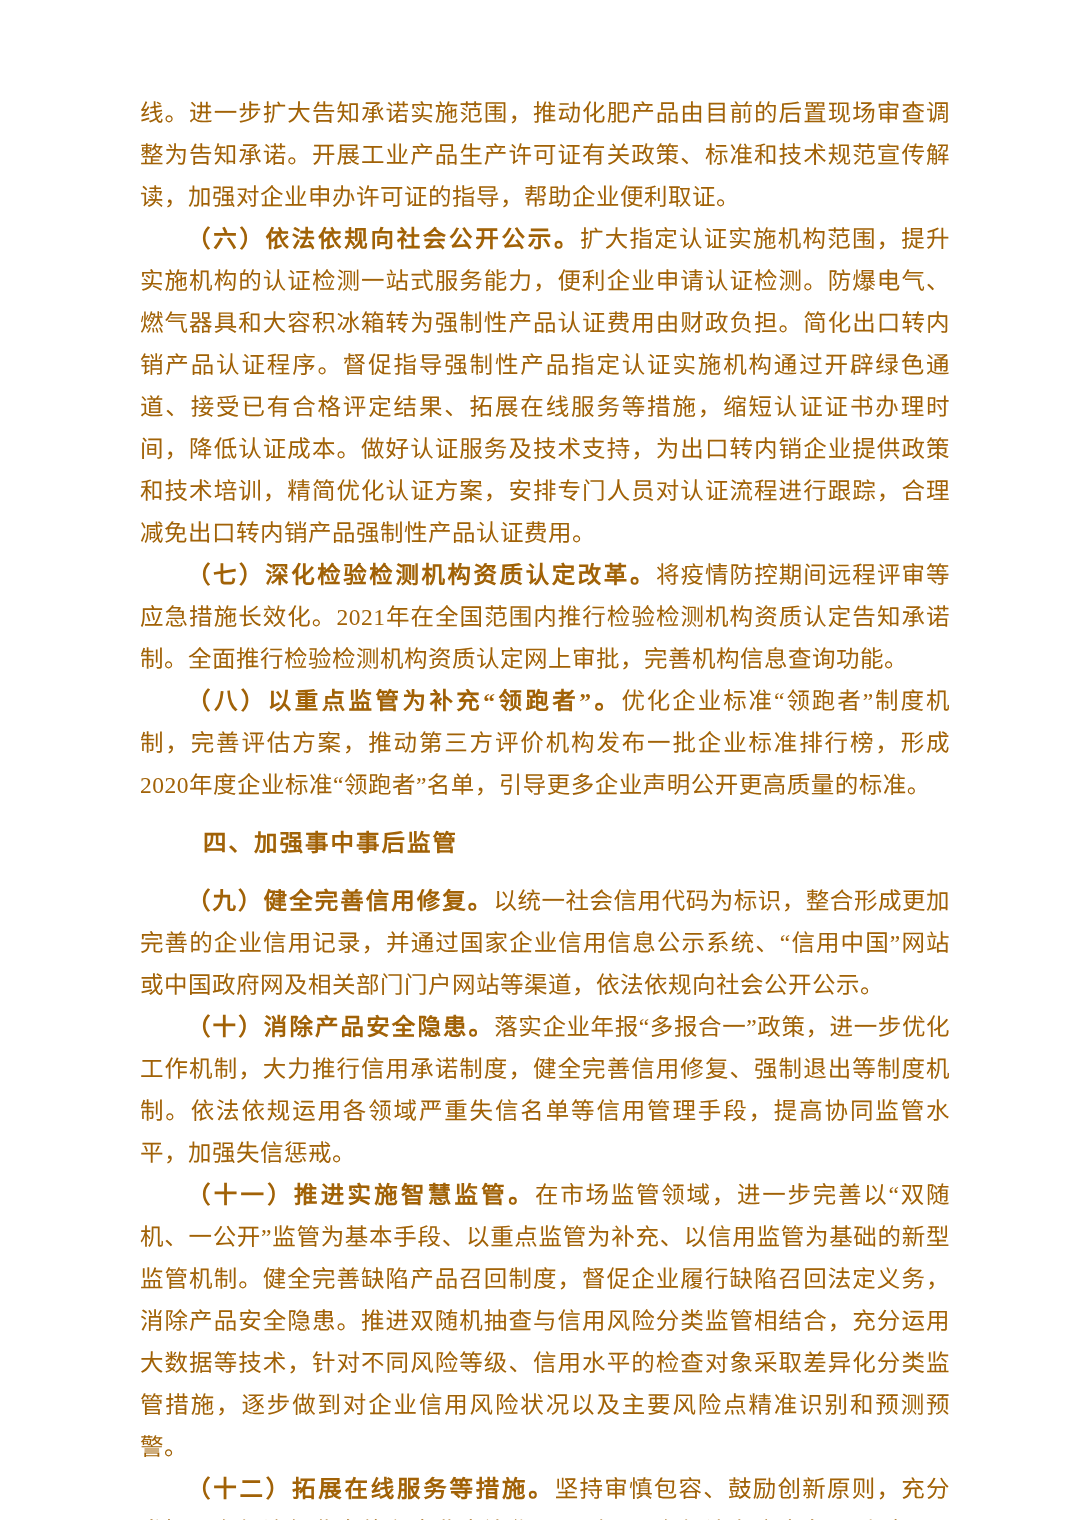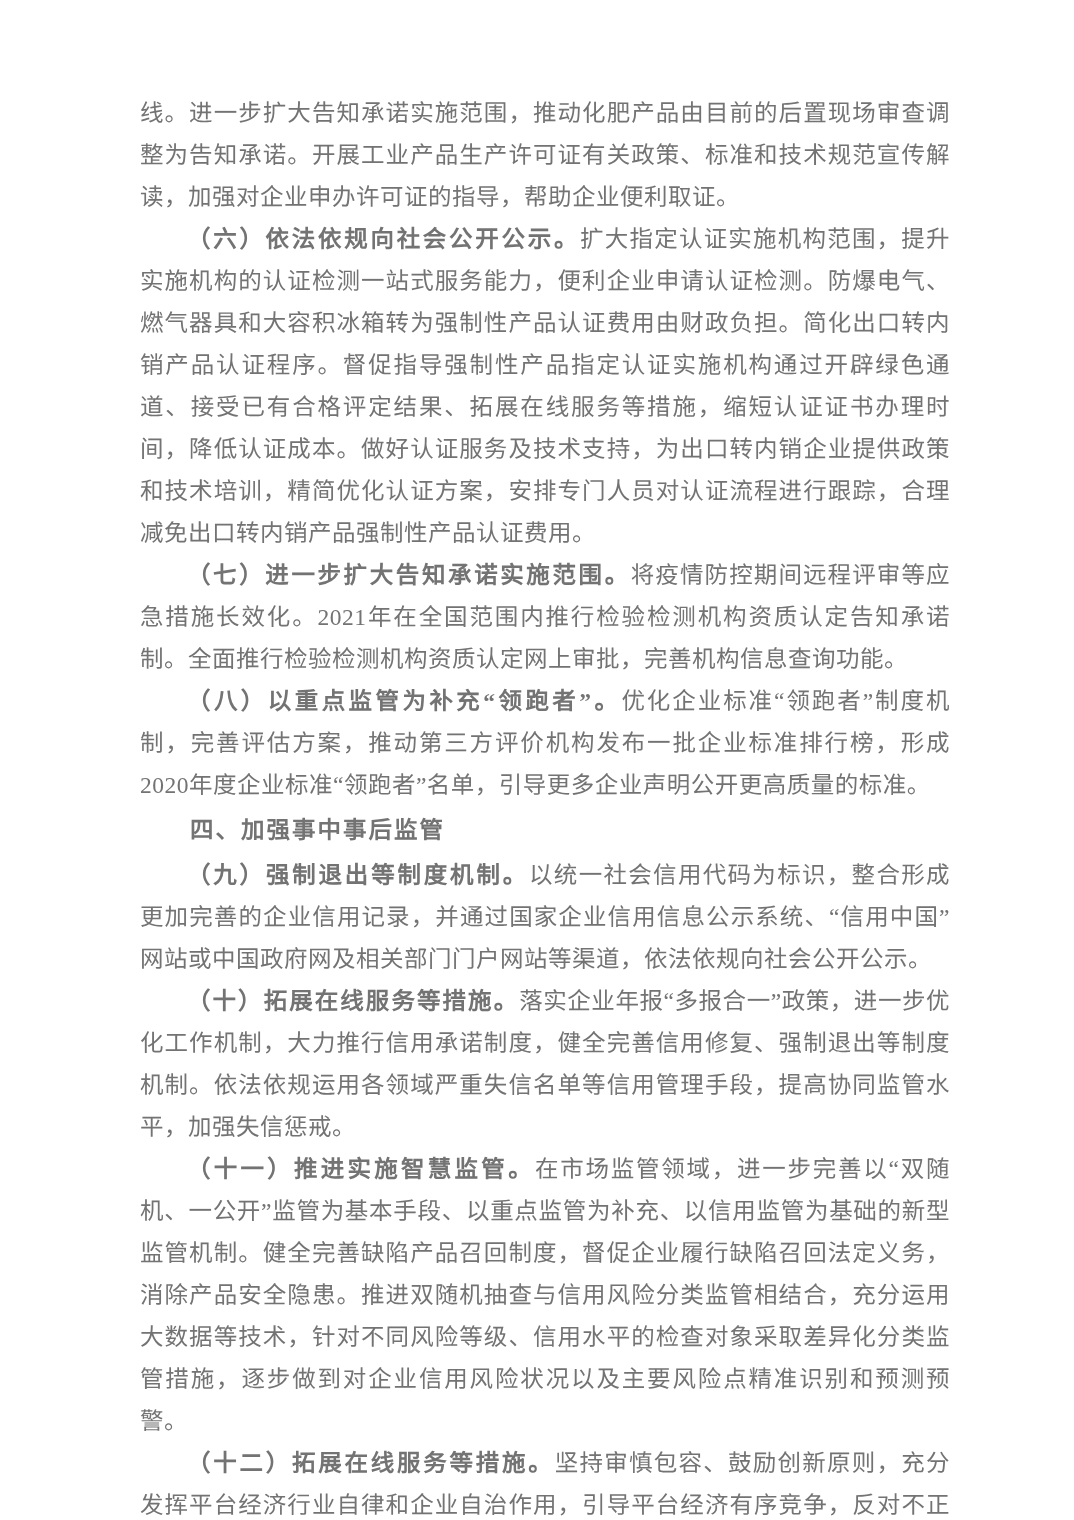--- a/index.html
+++ b/index.html
@@ -8,21 +8,21 @@
     background: #ffffff;
   }
   .page {
     position: relative;
     width: 1074px;
     height: 1520px;
     background: #ffffff;
     box-sizing: border-box;
     padding: 92px 56px 0 140px;
     font-family: "Liberation Serif", "DejaVu Serif", serif;
-    color: #737373;
+    color: #a16207;
     overflow: hidden;
   }
   .doc-body {
     width: 810px;
   }
   p.para {
     margin: 0;
     font-size: 23.5px;
     line-height: 42px;
     text-align: justify;
@@ -33,46 +33,46 @@
     text-indent: 2em;
   }
   p.para.cont {
     text-indent: 0;
   }
   .lead {
     font-weight: bold;
     letter-spacing: 2px;
   }
   p.heading {
-    margin: 3px;
+    margin: 16px;
     font-size: 23.5px;
     line-height: 42px;
     font-weight: bold;
     text-indent: 2em;
     letter-spacing: 2px;
   }
 </style>
 </head>
 <body>
 
 <div class="page">
   <div class="doc-body">
 
     <p class="para cont">线。进一步扩大告知承诺实施范围，推动化肥产品由目前的后置现场审查调整为告知承诺。开展工业产品生产许可证有关政策、标准和技术规范宣传解读，加强对企业申办许可证的指导，帮助企业便利取证。</p>
 
     <p class="para indent"><b class="lead">（六）依法依规向社会公开公示。</b><span>扩大指定认证实施机构范围，提升实施机构的认证检测一站式服务能力，便利企业申请认证检测。防爆电气、燃气器具和大容积冰箱转为强制性产品认证费用由财政负担。简化出口转内销产品认证程序。督促指导强制性产品指定认证实施机构通过开辟绿色通道、接受已有合格评定结果、拓展在线服务等措施，缩短认证证书办理时间，降低认证成本。做好认证服务及技术支持，为出口转内销企业提供政策和技术培训，精简优化认证方案，安排专门人员对认证流程进行跟踪，合理减免出口转内销产品强制性产品认证费用。</span></p>
 
-    <p class="para indent"><b class="lead">（七）进一步扩大告知承诺实施范围。</b><span>将疫情防控期间远程评审等应急措施长效化。2021年在全国范围内推行检验检测机构资质认定告知承诺制。全面推行检验检测机构资质认定网上审批，完善机构信息查询功能。</span></p>
+    <p class="para indent"><b class="lead">（七）深化检验检测机构资质认定改革。</b><span>将疫情防控期间远程评审等应急措施长效化。2021年在全国范围内推行检验检测机构资质认定告知承诺制。全面推行检验检测机构资质认定网上审批，完善机构信息查询功能。</span></p>
 
     <p class="para indent"><b class="lead">（八）以重点监管为补充“领跑者”。</b><span>优化企业标准“领跑者”制度机制，完善评估方案，推动第三方评价机构发布一批企业标准排行榜，形成2020年度企业标准“领跑者”名单，引导更多企业声明公开更高质量的标准。</span></p>
 
     <p class="heading">四、加强事中事后监管</p>
 
-    <p class="para indent"><b class="lead">（九）强制退出等制度机制。</b><span>以统一社会信用代码为标识，整合形成更加完善的企业信用记录，并通过国家企业信用信息公示系统、“信用中国”网站或中国政府网及相关部门门户网站等渠道，依法依规向社会公开公示。</span></p>
+    <p class="para indent"><b class="lead">（九）健全完善信用修复。</b><span>以统一社会信用代码为标识，整合形成更加完善的企业信用记录，并通过国家企业信用信息公示系统、“信用中国”网站或中国政府网及相关部门门户网站等渠道，依法依规向社会公开公示。</span></p>
 
-    <p class="para indent"><b class="lead">（十）拓展在线服务等措施。</b><span>落实企业年报“多报合一”政策，进一步优化工作机制，大力推行信用承诺制度，健全完善信用修复、强制退出等制度机制。依法依规运用各领域严重失信名单等信用管理手段，提高协同监管水平，加强失信惩戒。</span></p>
+    <p class="para indent"><b class="lead">（十）消除产品安全隐患。</b><span>落实企业年报“多报合一”政策，进一步优化工作机制，大力推行信用承诺制度，健全完善信用修复、强制退出等制度机制。依法依规运用各领域严重失信名单等信用管理手段，提高协同监管水平，加强失信惩戒。</span></p>
 
     <p class="para indent"><b class="lead">（十一）推进实施智慧监管。</b><span>在市场监管领域，进一步完善以“双随机、一公开”监管为基本手段、以重点监管为补充、以信用监管为基础的新型监管机制。健全完善缺陷产品召回制度，督促企业履行缺陷召回法定义务，消除产品安全隐患。推进双随机抽查与信用风险分类监管相结合，充分运用大数据等技术，针对不同风险等级、信用水平的检查对象采取差异化分类监管措施，逐步做到对企业信用风险状况以及主要风险点精准识别和预测预警。</span></p>
 
     <p class="para indent"><b class="lead">（十二）拓展在线服务等措施。</b><span>坚持审慎包容、鼓励创新原则，充分发挥平台经济行业自律和企业自治作用，引导平台经济有序竞争，反对不正当竞争，规范发展线上经济。依法查处电子商务违法行为，维护公平有序的市场秩序，为平台经济发展营造良好营商环境。</span></p>
 
   </div>
 </div>
 
 </body></html>

